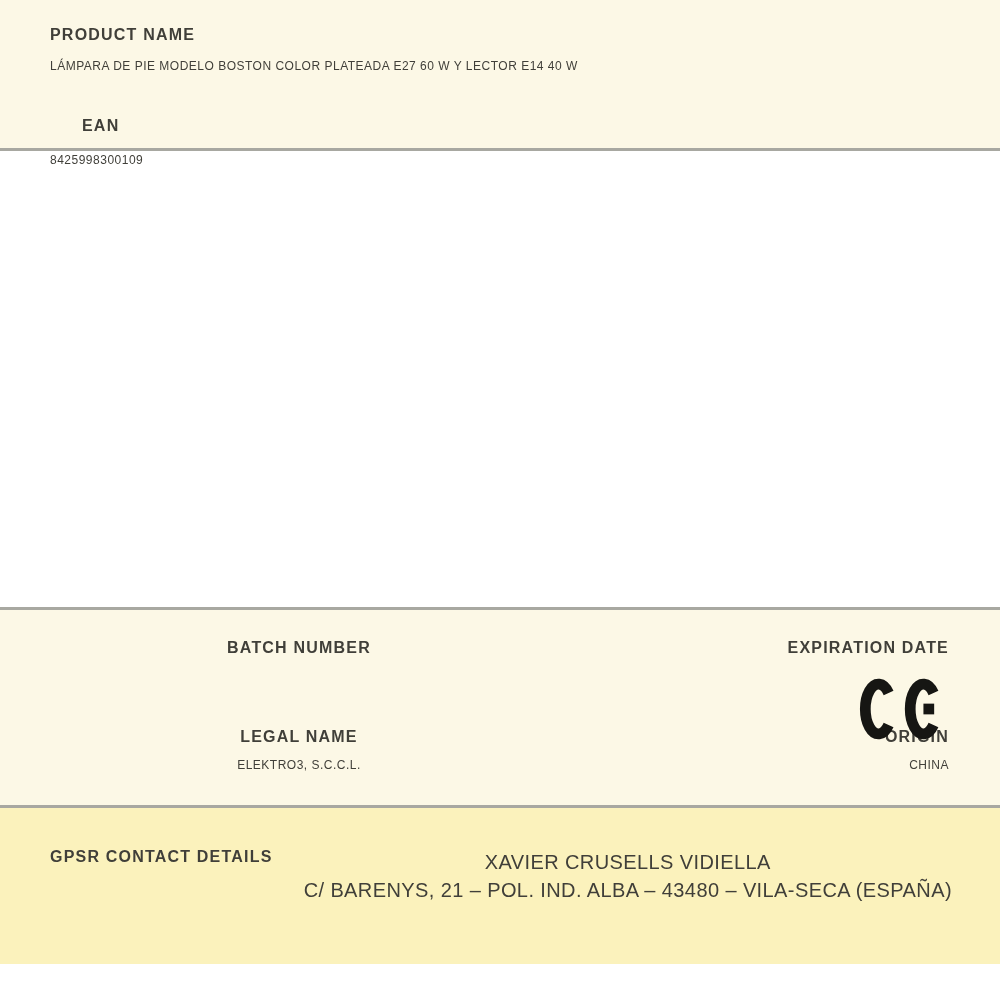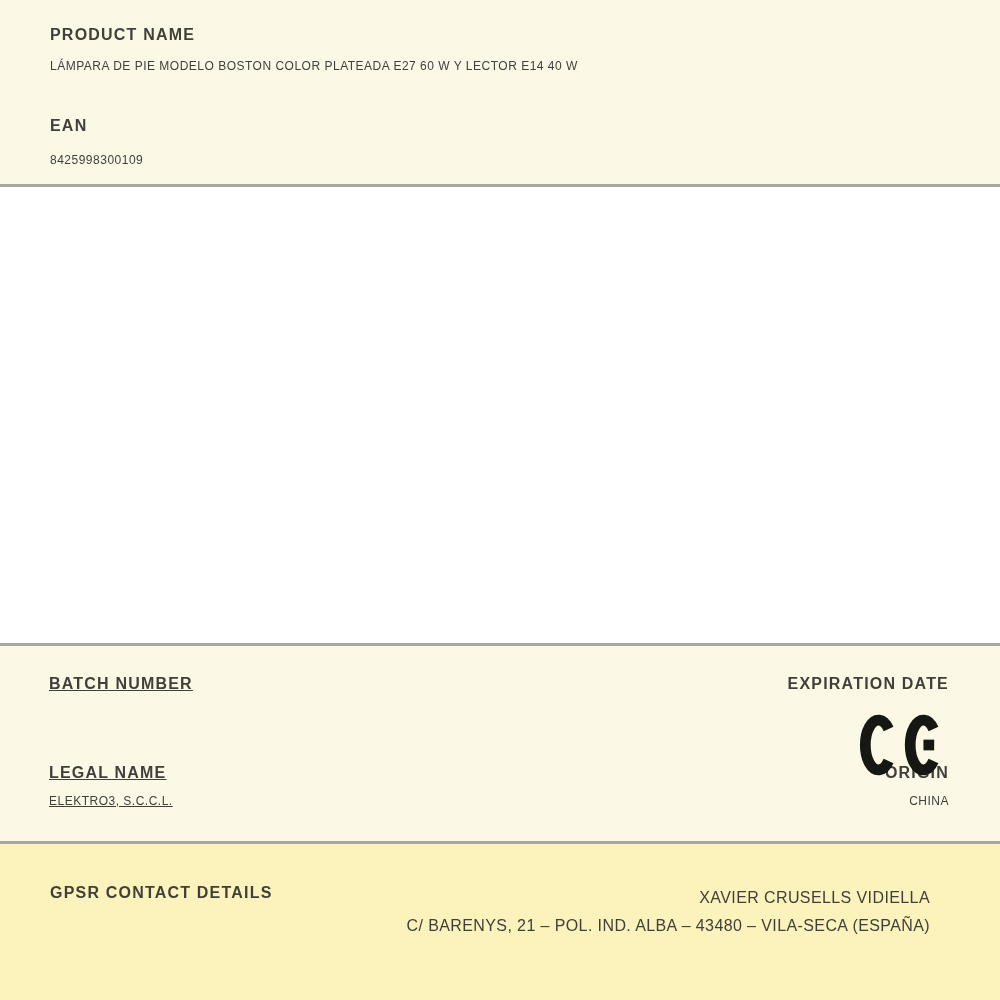--- a/index.html
+++ b/index.html
@@ -22,50 +22,50 @@
     height:1000px;
     background:#ffffff;
     overflow:hidden;
   }
   .divider{
     height:3px;
     background:var(--divider);
   }
   
   .sec-top{
-    height:184px;
+    height:148px;
     background:var(--cream);
     padding:26px 50px 0 50px;
   }
   .field-label{
     font-size:16px;
     font-weight:bold;
     letter-spacing:1.2px;
     line-height:18px;
   }
   .field-value{
     font-size:12px;
     letter-spacing:0.5px;
     line-height:18px;
   }
   .sec-top .field-value{margin-top:13px;}
-  .sec-top .ean-label{margin-top:42px;}
+  .sec-top .ean-label{margin-top:42px;margin-left:32px;}
   .sec-top .ean-value{margin-top:16px;}
   
   .sec-blank{
     height:456px;
     background:#ffffff;
   }
   
   .sec-details{
     position:relative;
     height:195px;
     background:var(--cream);
   }
-  .col-a{position:absolute;left:49px;width:500px;text-decoration:underline;}
+  .col-a{position:absolute;left:49px;width:500px;text-align:center;}
   .col-b{position:absolute;left:449px;width:500px;text-align:right;}
   .row1{top:29px;}
   .row2{top:118px;}
   .row3{top:146px;}
   .ce-wrap{
     position:absolute;
     top:67px;
     right:59px;
     width:82px;
     height:64px;
@@ -76,24 +76,24 @@
     height:156px;
     background:var(--yellow);
   }
   .gpsr-label{
     position:absolute;
     left:50px;
     top:40px;
   }
   .contact-block{
     position:absolute;
-    right:70px;
+    right:48px;
     top:40px;
-    text-align:right;
-    font-size:16px;
+    text-align:center;
+    font-size:20px;
     letter-spacing:0.4px;
     line-height:28px;
   }
 </style>
 </head>
 <body>
 
 <div class="page">
 
   <div class="sec-top">

